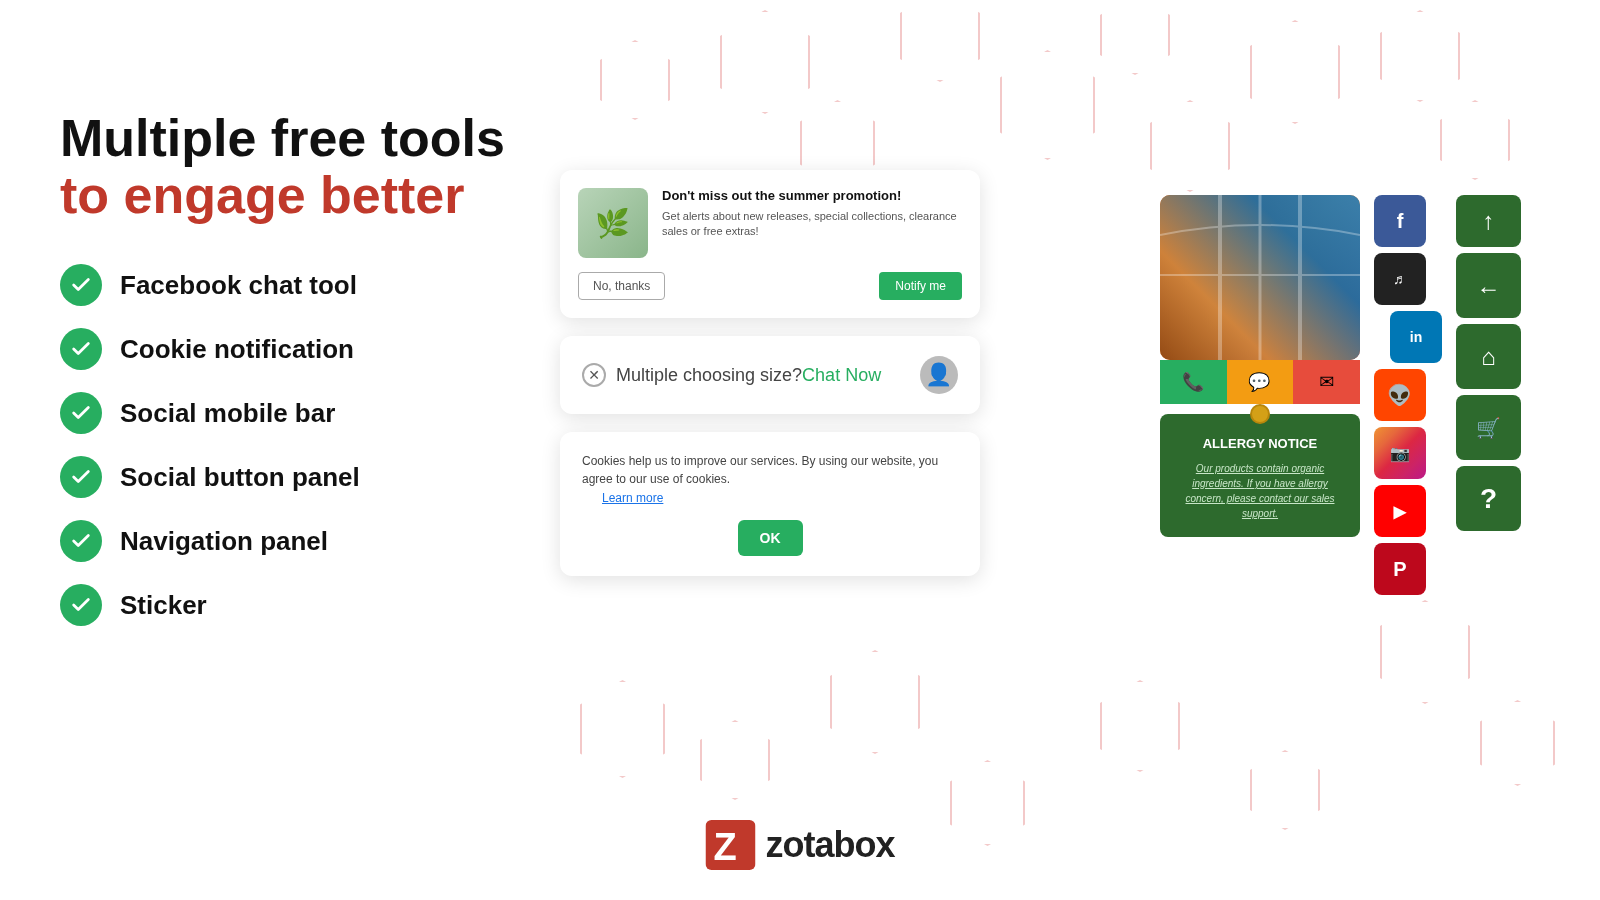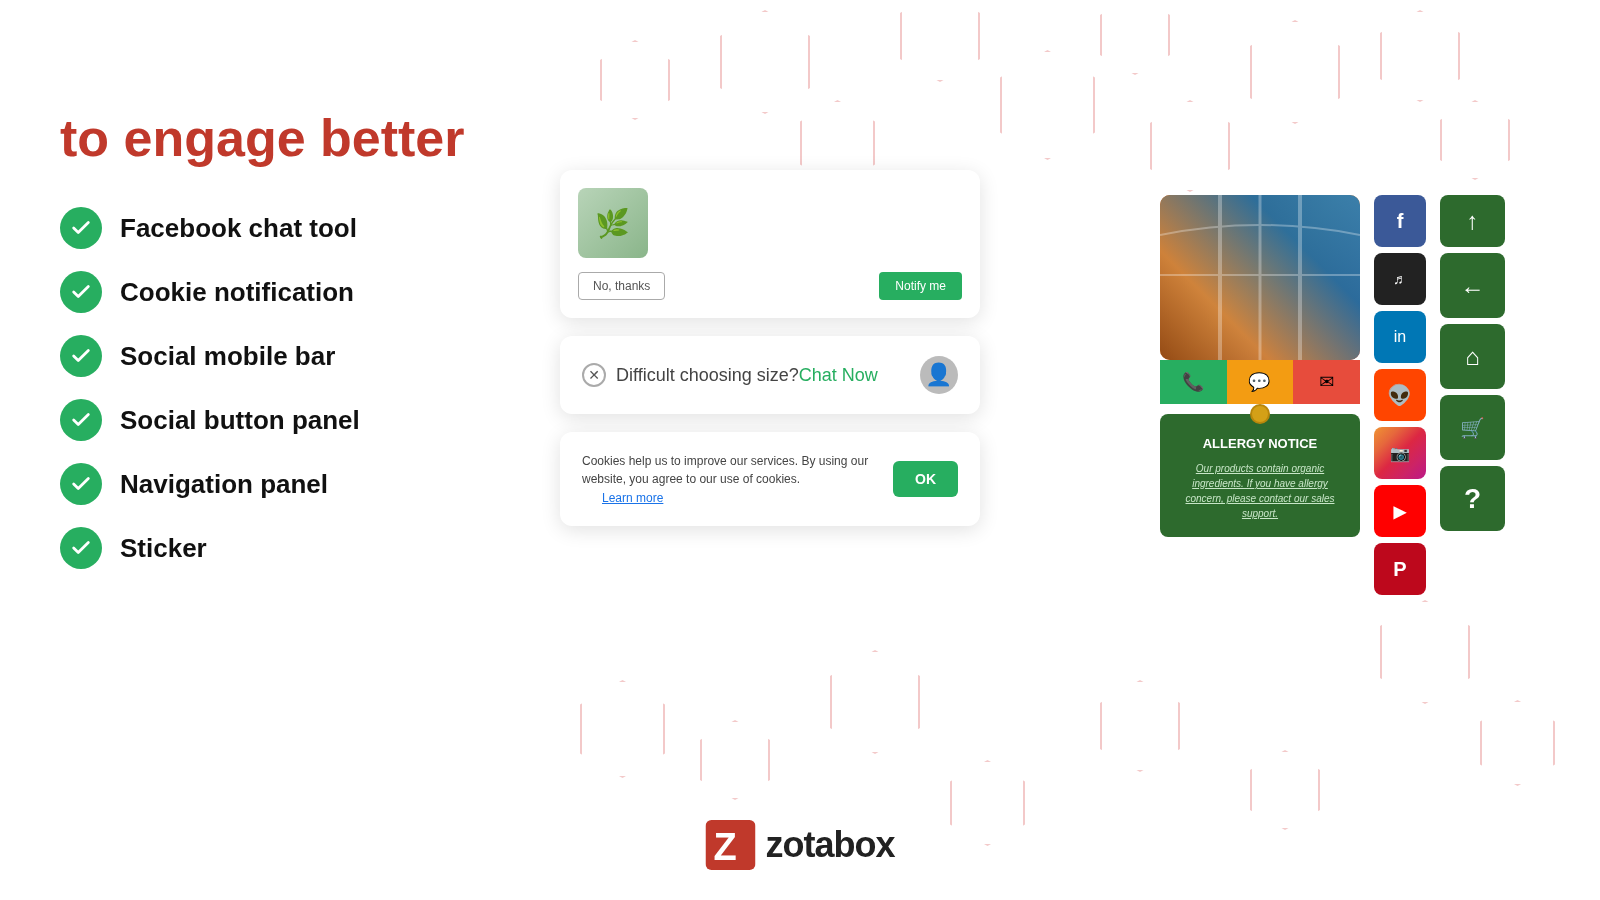--- a/index.html
+++ b/index.html
@@ -214,20 +214,21 @@
     
     .widget-cookie {
       background: #fff;
       border-radius: 12px;
       box-shadow: 0 4px 20px rgba(0,0,0,0.12);
       padding: 20px 22px;
       display: flex;
       align-items: center;
       justify-content: space-between;
       gap: 14px;
+      flex-direction: column;
     }
     .cookie-text {
       font-size: 12px;
       color: #444;
       line-height: 1.5;
     }
     .cookie-link {
       color: #1a73e8;
       text-decoration: underline;
       font-size: 12px;
@@ -435,20 +436,21 @@
   <div class="hex h12"></div>
   <div class="hex h13"></div>
   <div class="hex h14"></div>
   <div class="hex h15"></div>
   <div class="hex h16"></div>
   <div class="hex h17"></div>
   <div class="hex h18"></div>
 </div>
 
 <div class="left-section">
+  <div class="headline-black">Multiple free tools</div>
   <div class="headline-red">to engage better</div>
 
   <ul class="feature-list">
     <li class="feature-item">
       <div class="check-icon">
         <svg viewBox="0 0 24 24" fill="none" stroke="white" stroke-width="3" stroke-linecap="round" stroke-linejoin="round">
           <polyline points="20 6 9 17 4 12"></polyline>
         </svg>
       </div>
       <span class="feature-label">Facebook chat tool</span>
@@ -494,31 +496,35 @@
       <span class="feature-label">Sticker</span>
     </li>
   </ul>
 </div>
 
 <div class="center-demos">
 
   <div class="widget-subscription">
     <div class="widget-sub-header">
       <div class="widget-sub-img">🌿</div>
+      <div>
+        <div class="widget-sub-text-title">Don't miss out the summer promotion!</div>
+        <div class="widget-sub-text-body">Get alerts about new releases, special collections, clearance sales or free extras!</div>
+      </div>
     </div>
     <div class="widget-sub-buttons">
       <button class="btn-no-thanks">No, thanks</button>
       <button class="btn-notify">Notify me</button>
     </div>
   </div>
 
   <div class="widget-fb-chat">
     <div class="fb-chat-left">
       <div class="fb-close-btn">✕</div>
-      <div class="fb-chat-title">Difficult choosing size?</div>
+      <div class="fb-chat-title">Multiple choosing size?</div>
     </div>
     <div class="fb-chat-center">
       <div class="fb-chat-now">Chat Now</div>
     </div>
     <div class="fb-avatar">👤</div>
   </div>
 
   <div class="widget-cookie">
     <div>
       <div class="cookie-text">Cookies help us to improve our services. By using our website, you agree to our use of cookies.</div>
@@ -550,21 +556,21 @@
     <div class="allergy-sticker">
       <div class="allergy-pin"></div>
       <div class="allergy-title">ALLERGY NOTICE</div>
       <div class="allergy-body">Our products contain organic ingredients. If you have allergy concern, please contact our sales support.</div>
     </div>
   </div>
 
   <div class="social-column">
     <div class="social-btn facebook">f</div>
     <div class="social-btn tiktok" style="font-size:14px;">♬</div>
-    <div class="social-btn linkedin" style="font-size:16px;font-weight:400;">in</div>
+    <div class="social-btn linkedin" style="font-size:14px;font-weight:700;margin-left:16px;">in</div>
     <div class="social-btn reddit" style="font-size:20px;">👽</div>
     <div class="social-btn instagram" style="font-size:16px;">📷</div>
     <div class="social-btn youtube" style="font-size:16px;">▶</div>
     <div class="social-btn pinterest" style="font-size:20px;font-weight:900;">P</div>
   </div>
 
   <div class="nav-column">
     <div class="nav-btn" style="height:52px;width:65px;">↑</div>
     <div class="nav-btn" style="height:65px;width:65px;">←</div>
     <div class="nav-btn" style="height:65px;width:65px;">⌂</div>

